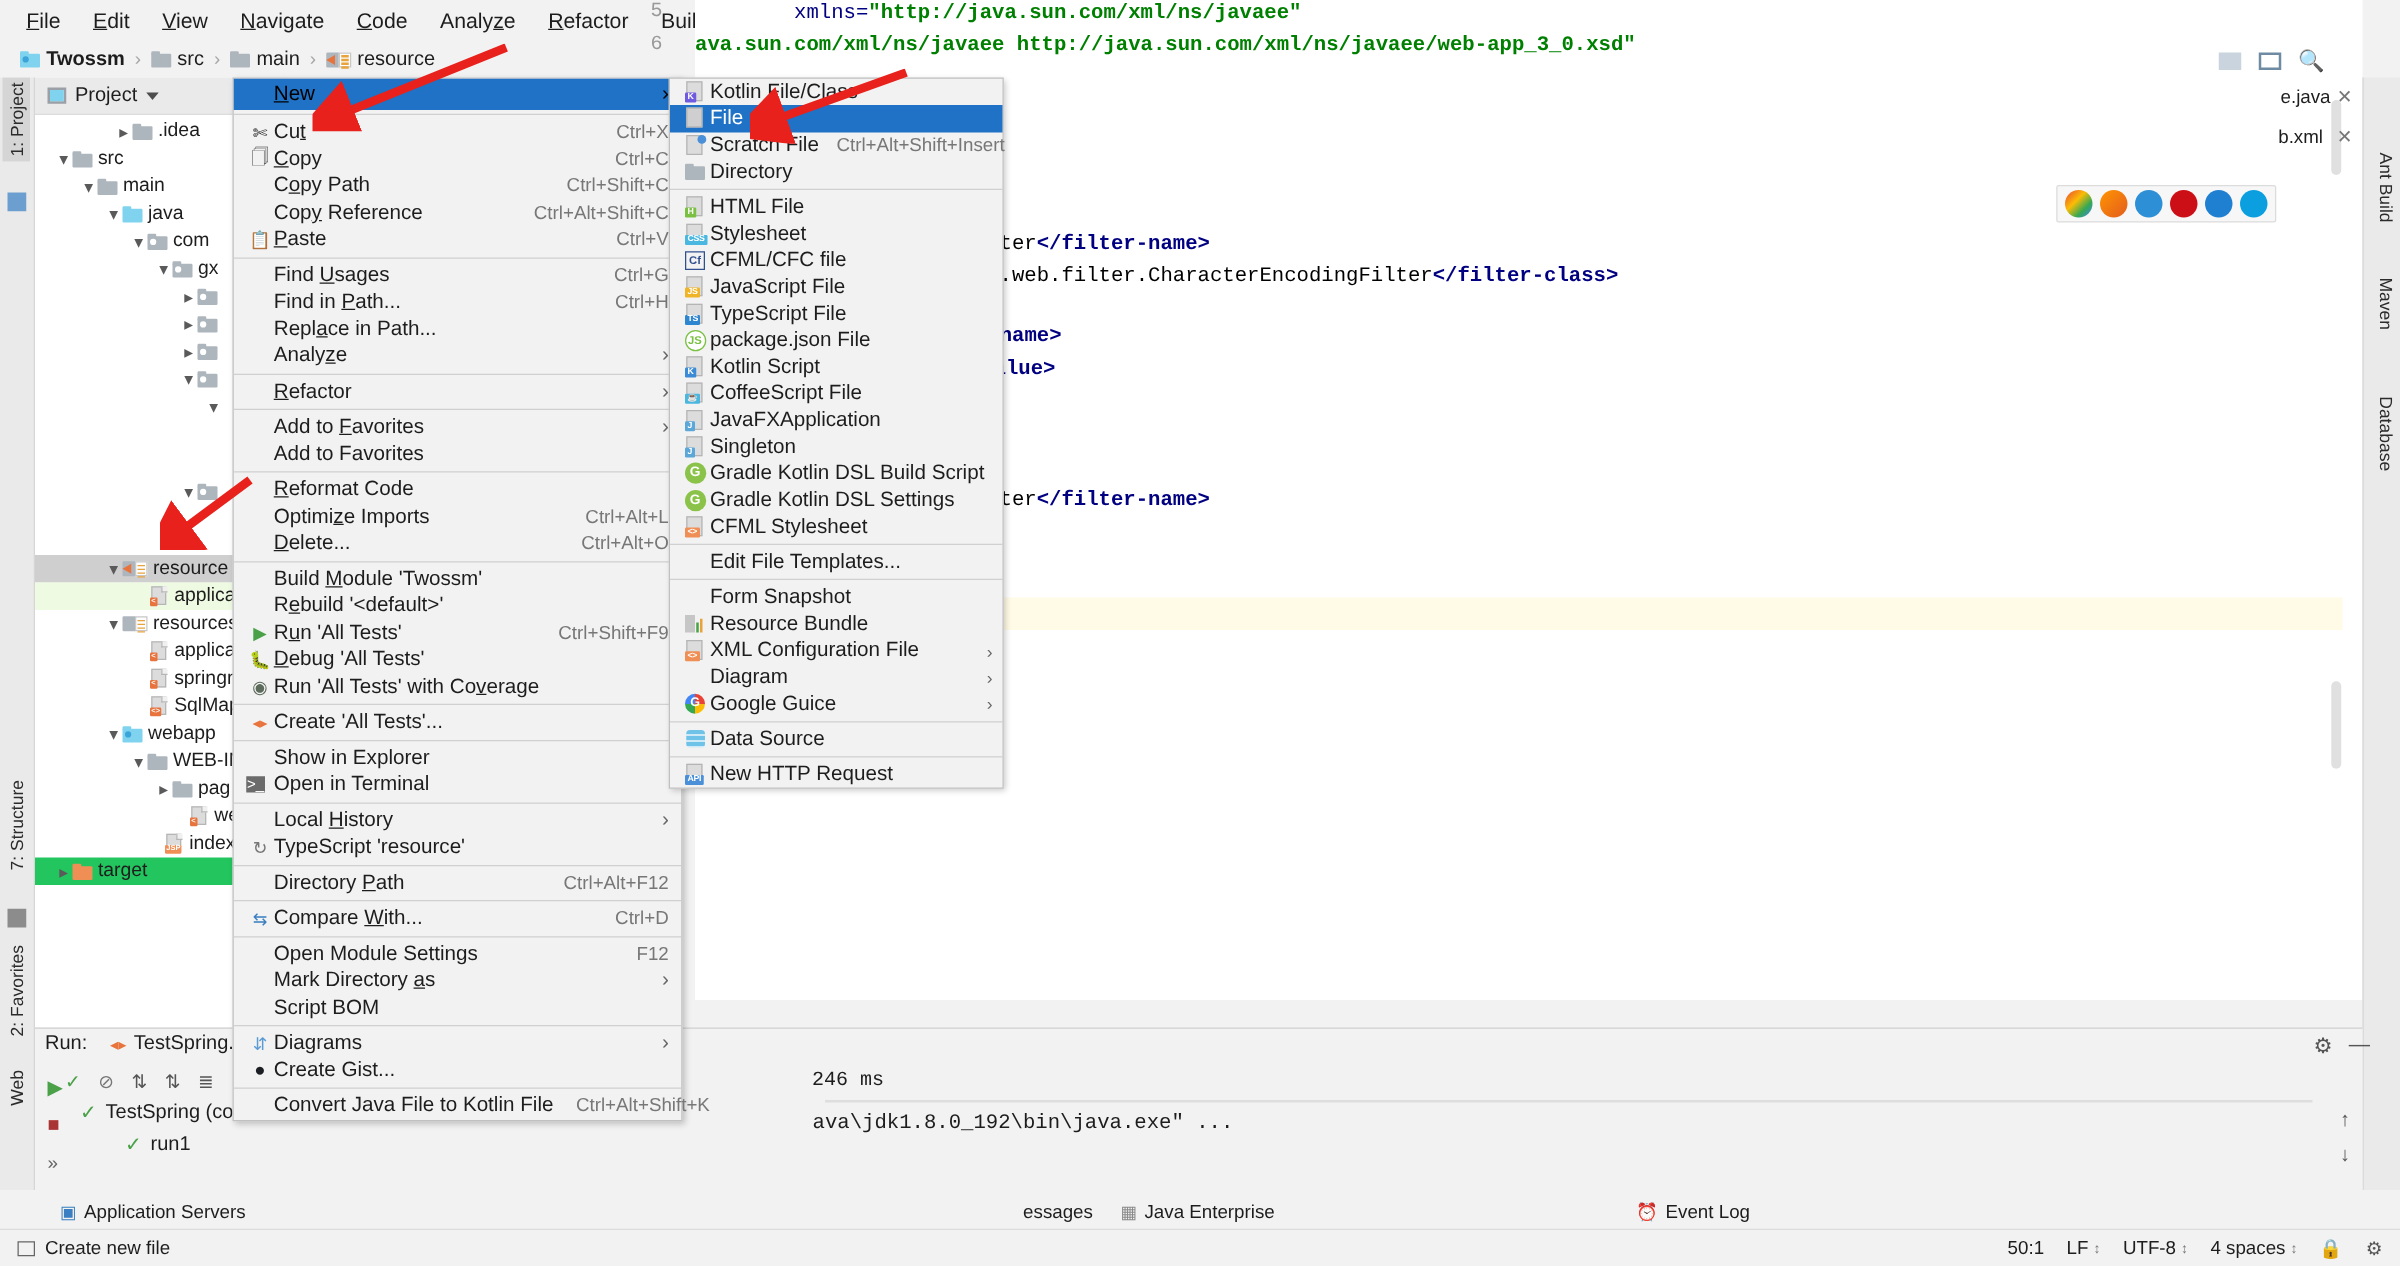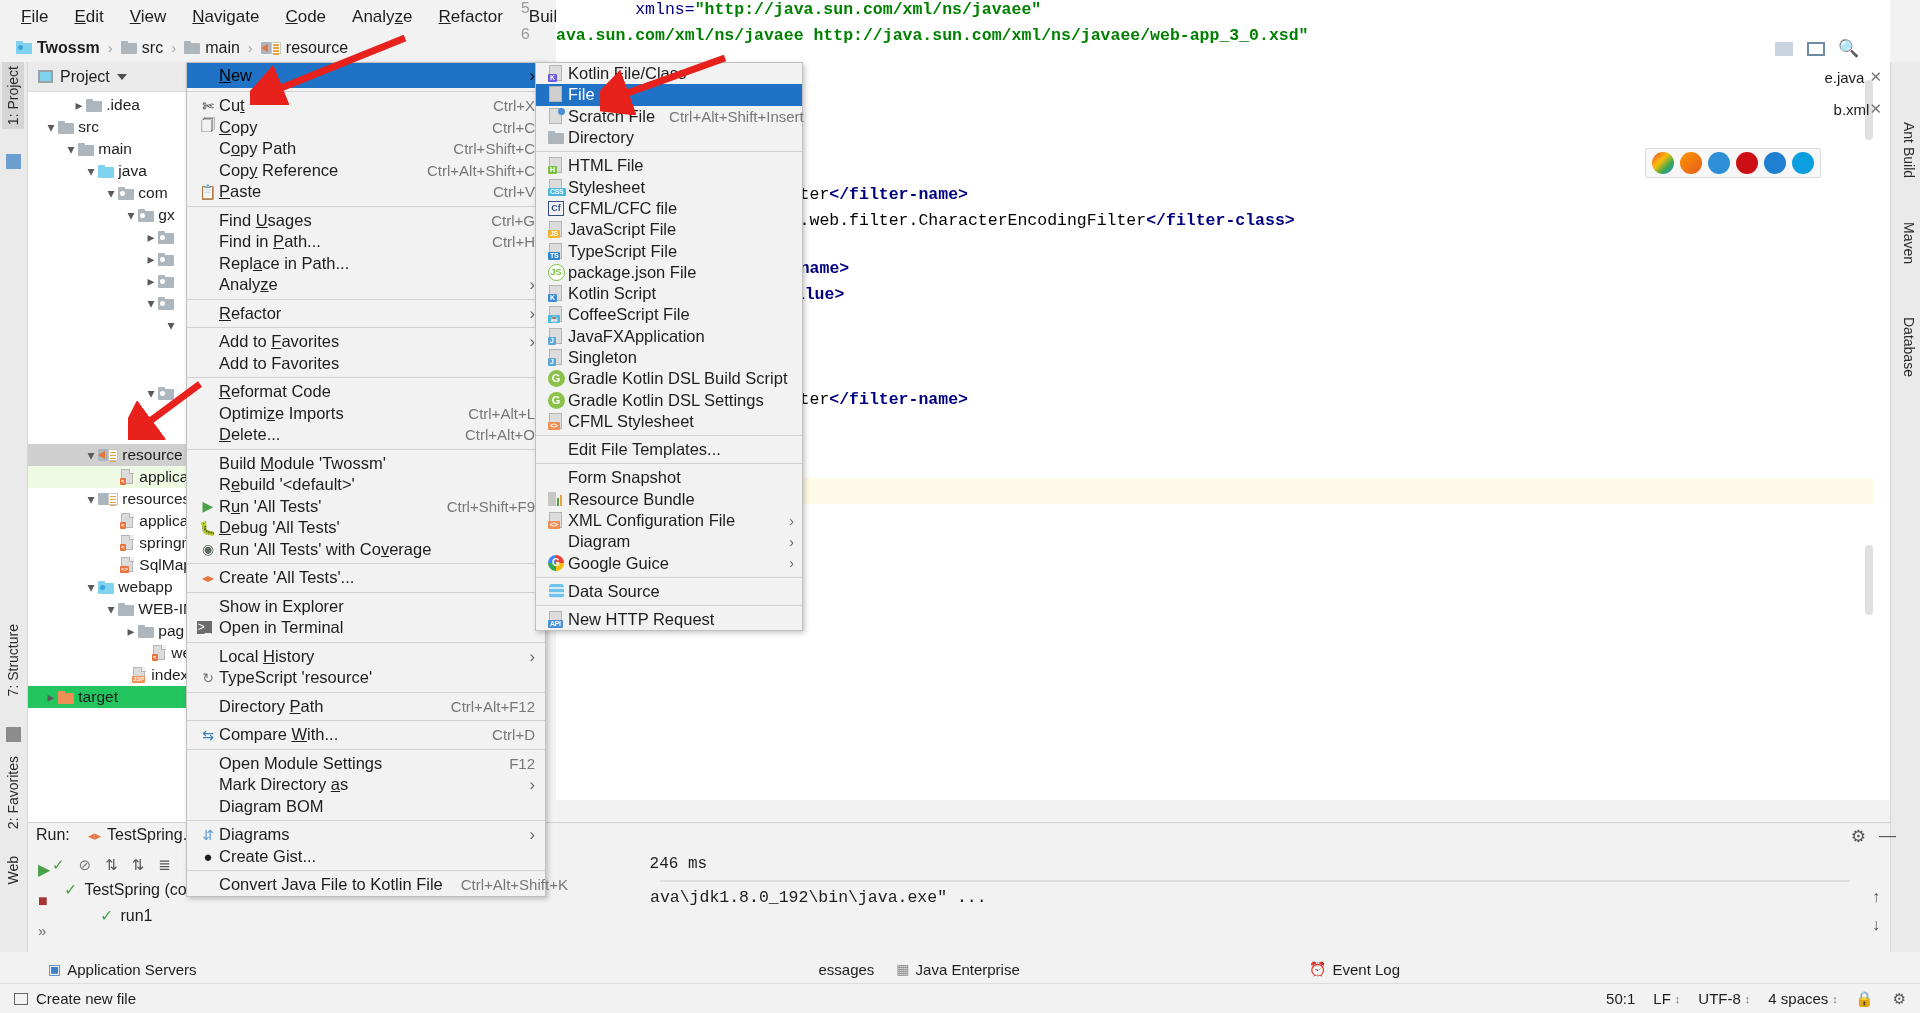--- a/index.html
+++ b/index.html
@@ -248,21 +248,21 @@
 
   <div style="position:absolute;left:556px;top:478px;width:1318px;height:26px;background:#fffbe6;"></div>
 
   <div style="position:absolute;left:1865px;top:80px;width:8px;height:60px;background:#e0e0e0;border-radius:4px;"></div>
   <div style="position:absolute;left:1865px;top:545px;width:8px;height:70px;background:#e0e0e0;border-radius:4px;"></div>
 
   <div style="position:absolute;right:38px;top:68px;display:flex;align-items:center;gap:5px;font-size:15px;">
     <span>e.java</span>
     <span style="color:#777;cursor:pointer;">✕</span>
   </div>
-  <div style="position:absolute;right:38px;top:100px;display:flex;align-items:center;gap:0;font-size:15px;">
+  <div style="position:absolute;right:38px;top:100px;display:flex;align-items:center;gap:11px;font-size:15px;">
     <span>b.xml</span>
     <span style="color:#777;cursor:pointer;">✕</span>
   </div>
   <div style="position:absolute;right:16px;top:128px;color:#4aa148;font-size:16px;">✓</div>
 
   <div style="position:absolute;right:60px;top:38px;display:flex;gap:14px;align-items:center;">
     <span style="width:18px;height:14px;background:#c9d4de;display:inline-block;"></span>
     <span style="width:18px;height:14px;border:2px solid #6f8ba3;display:inline-block;"></span>
     <span style="font-size:17px;color:#3a7fc1;">🔍</span>
   </div>
@@ -295,21 +295,21 @@
     <div class="projecthead">
       <span class="pico">
           <i></i>
         </span>
       <span class="ptitle">Project</span>
       <span class="caret-d"></span>
     </div>
 
     <div class="tree">
 
-      <div class="trow" style="top:2px;">
+      <div class="trow" style="top:2px;margin-left:20px;">
         <span style="width:44px"></span><span class="chev right"></span>
         <span class="folder"></span>&nbsp;
         <span>.idea</span>
       </div>
       <div class="trow" style="top:24px;">
         <span style="width:16px"></span><span class="chev down"></span>
         <span class="folder"></span>&nbsp;
         <span>src</span>
       </div>
       <div class="trow" style="top:46px;">
@@ -742,21 +742,21 @@
       <span class="lbl">Open Module Settings</span>
       <span class="sc">F12</span>
     </div>
     <div class="ctxitem">
       <span class="ic"></span>
       <span class="lbl">Mark Directory <u>a</u>s</span>
       <span class="arr" style="margin-left:auto;color:#666;">›</span>
     </div>
     <div class="ctxitem">
       <span class="ic"></span>
-      <span class="lbl">Diagram BOM</span>
+      <span class="lbl">Script BOM</span>
     </div>
 
     <div class="ctxsep"></div>
 
     <div class="ctxitem">
       <span class="ic" style="color:#5b9bd5;">⇵</span>
       <span class="lbl">Diagrams</span>
       <span class="arr" style="margin-left:auto;color:#666;">›</span>
     </div>
     <div class="ctxitem">

